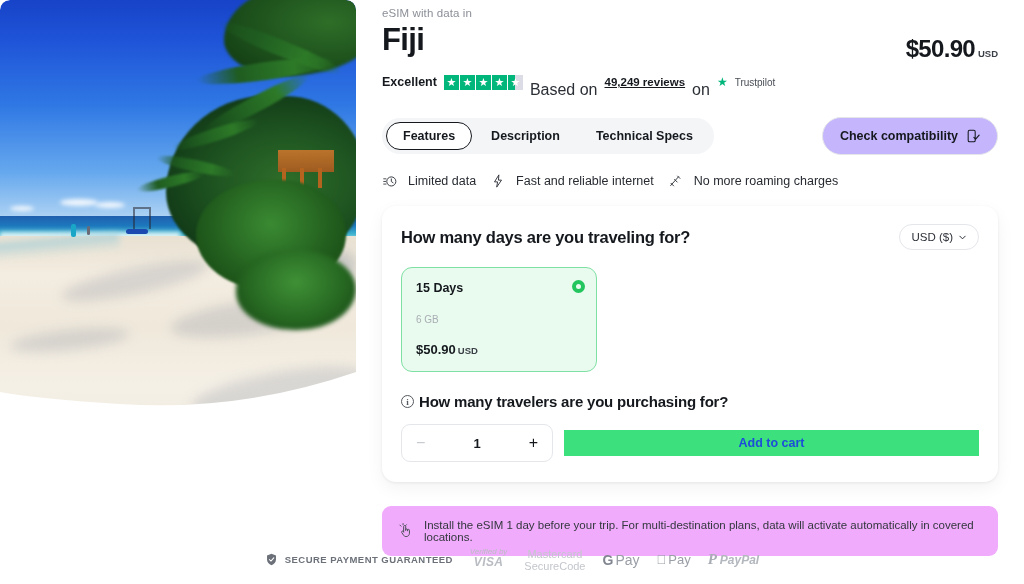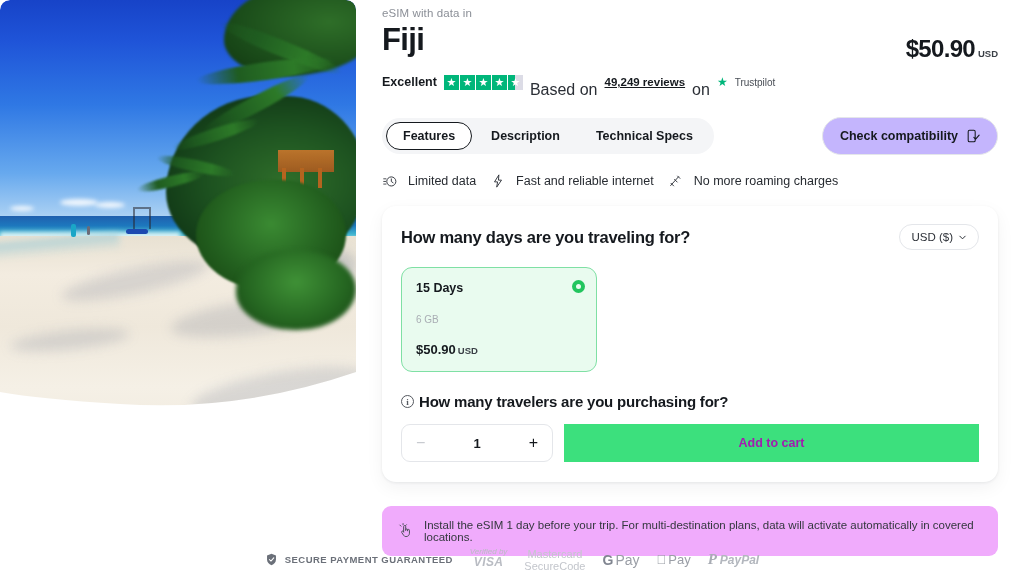--- a/index.html
+++ b/index.html
@@ -190,22 +190,22 @@
   .buy-row { display: flex; align-items: center; gap: 11px; margin-top: 14px; }
   .stepper {
     display: flex; align-items: center; justify-content: space-between;
     width: 152px; height: 38px; border: 1px solid #e4e6ea; border-radius: 9px;
     background: #fff; padding: 0 14px;
   }
   .step-btn { font-size: 16px; color: #15191e; cursor: pointer; user-select: none; line-height: 1; }
   .step-btn.dis { color: #c6c9ce; }
   .step-val { font-size: 13px; font-weight: 600; }
   .cart-btn {
-    flex: 1; height: 38px; border: none; border-radius: 0;
-    background: #3ce07d; color: #a21caf; font-size: 12.5px; font-weight: 700;
+    flex: 1; height: 26px; border: none; border-radius: 0;
+    background: #3ce07d; color: #1d4ed8; font-size: 12.5px; font-weight: 700;
     cursor: pointer; font-family: "Liberation Sans", sans-serif;
   }
 
   .notice {
     margin-top: 24px; background: #f0abfc; border-radius: 9px;
     display: flex; align-items: center; gap: 11px;
     padding: 13px 16px; font-size: 11.5px; color: #33373e;
   }
   .notice .ic { flex: 0 0 auto; color: #4a4f57; }
 

